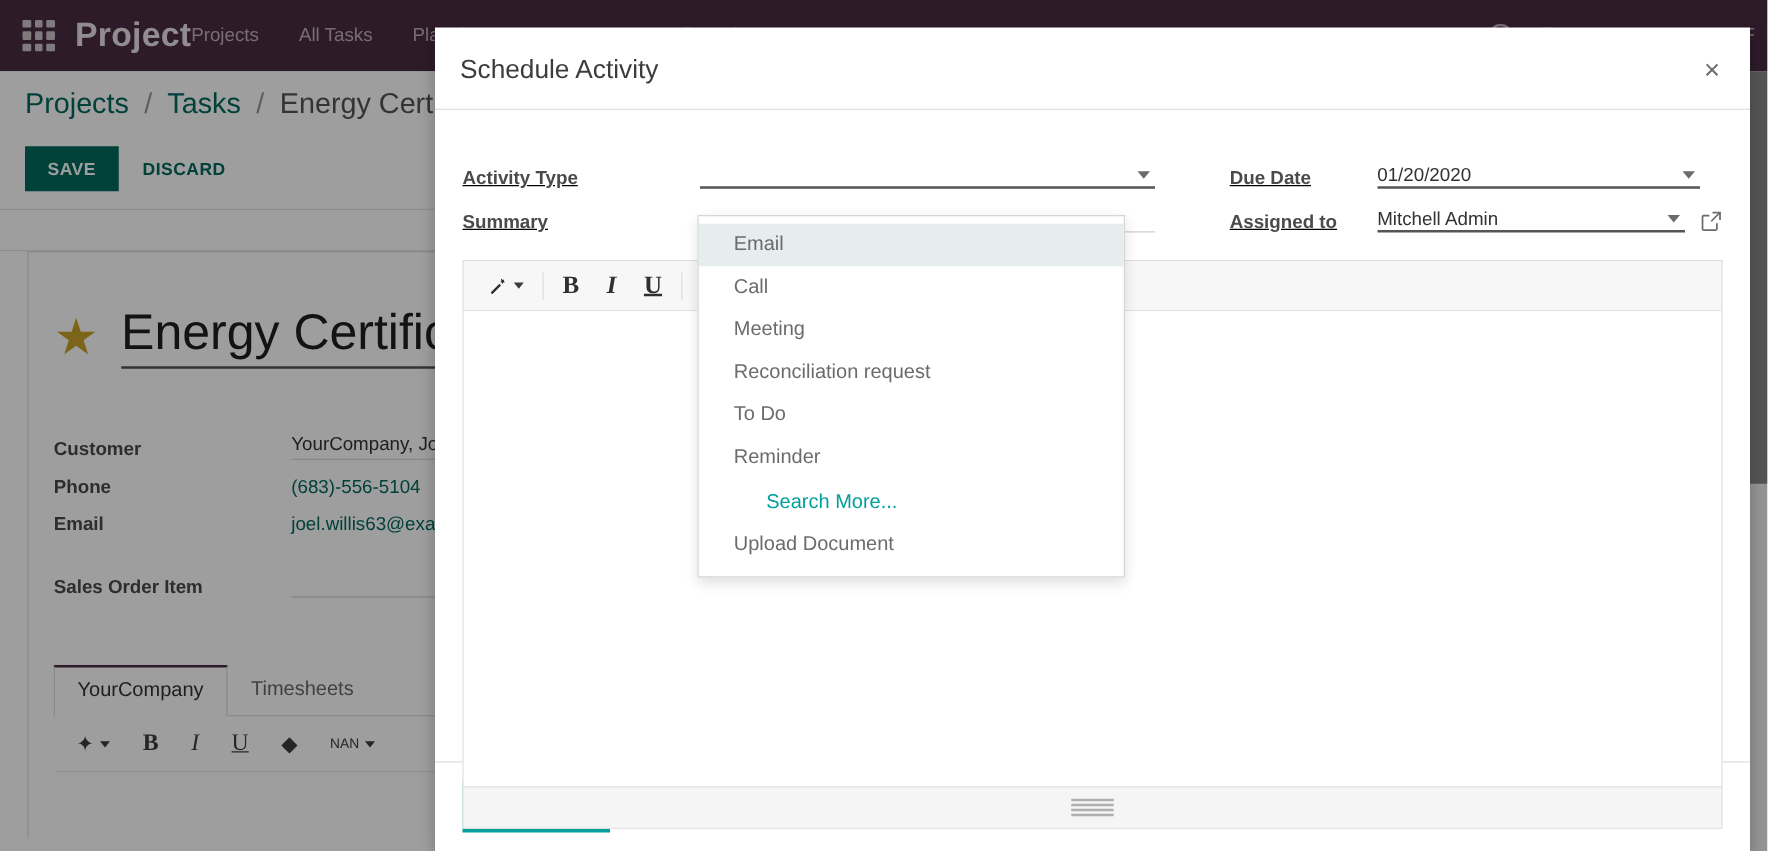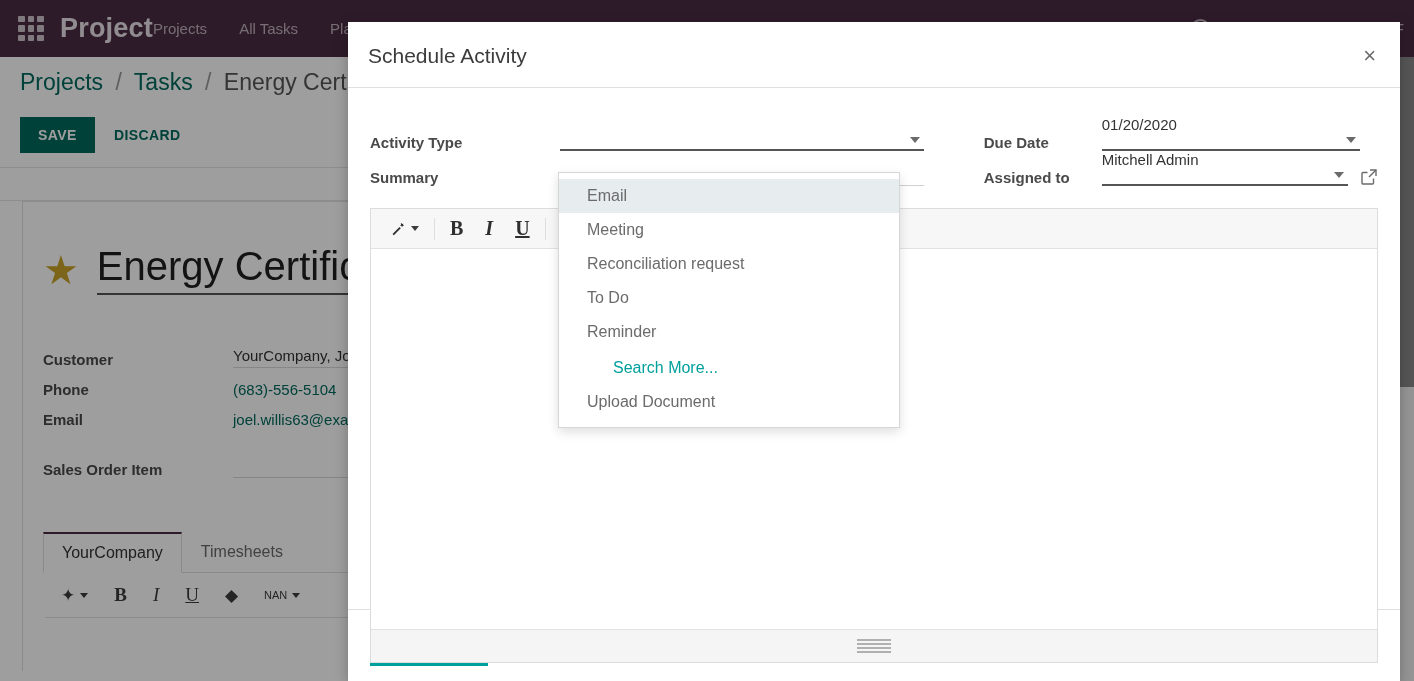--- a/index.html
+++ b/index.html
@@ -137,21 +137,21 @@
   
   .backdrop {
     position:absolute; inset: 0; background: rgba(0,0,0,0.38); z-index: 40;
   }
 
   
   .modal {
     position: absolute; left: 348px; top: 22px; width: 1052px; height: 659px;
     background: #fff; z-index: 50;
     box-shadow: 0 3px 12px rgba(0,0,0,.25);
-    display: flex; flex-direction: column;
+    display: flex; flex-direction: column; text-decoration: underline;
   }
   .modal-header {
     height: 66px; border-bottom: 1px solid #e0e0e0; position: relative; flex: 0 0 auto;
   }
   .modal-title {
     position:absolute; left: 20px; top: 22px; font-size: 21px; color: #3c3c3c;
   }
   .modal-close {
     position:absolute; right: 18px; top: 22px; font-size: 22px; color: #6b6b6b;
     background: none; border: none; cursor: pointer; line-height: 1;
@@ -162,21 +162,21 @@
   .mcol-left { width: 590px; }
   .mcol-right { width: 420px; margin-left: 20px; }
   .mfield { display: flex; align-items: flex-end; height: 35px; }
   .mlabel { font-size: 15px; font-weight: 700; color: #4a4a4a; }
   .mcol-left .mlabel { width: 190px; }
   .mcol-right .mlabel { width: 118px; }
   .minput-wrap { position: relative; flex: 1; }
   .minput {
     width: 100%; border: none; border-bottom: 1px solid #d0d0d0;
     font-family: "Liberation Sans", sans-serif; font-size: 15px; color: #333;
-    padding: 2px 24px 16px 0; outline: none; background: transparent;
+    padding: 2px 24px 0 0; outline: none; background: transparent;
   }
   .minput.solid { border-bottom: 2px solid #555; }
   .caret-dd {
     position:absolute; right: 4px; bottom: 8px;
     border-left: 5px solid transparent; border-right: 5px solid transparent;
     border-top: 6px solid #6b6b6b; cursor: pointer;
   }
   .ext-link-ic {
     margin-left: 12px; width: 18px; height: 18px; cursor: pointer; flex: 0 0 auto;
   }
@@ -496,20 +496,21 @@
     <div class="modal-footer">
       <button class="fbtn primary">SCHEDULE</button>
       <button class="fbtn">MARK AS DONE</button>
       <button class="fbtn">DONE &amp; SCHEDULE NEXT</button>
       <button class="fbtn">DISCARD</button>
     </div>
   </div>
 
   <div class="dropdown">
     <div class="dd-item active">Email</div>
+    <div class="dd-item">Call</div>
     <div class="dd-item">Meeting</div>
     <div class="dd-item">Reconciliation request</div>
     <div class="dd-item">To Do</div>
     <div class="dd-item">Reminder</div>
     <div class="dd-item more">Search More...</div>
     <div class="dd-item">Upload Document</div>
   </div>
 
 </div>
 

